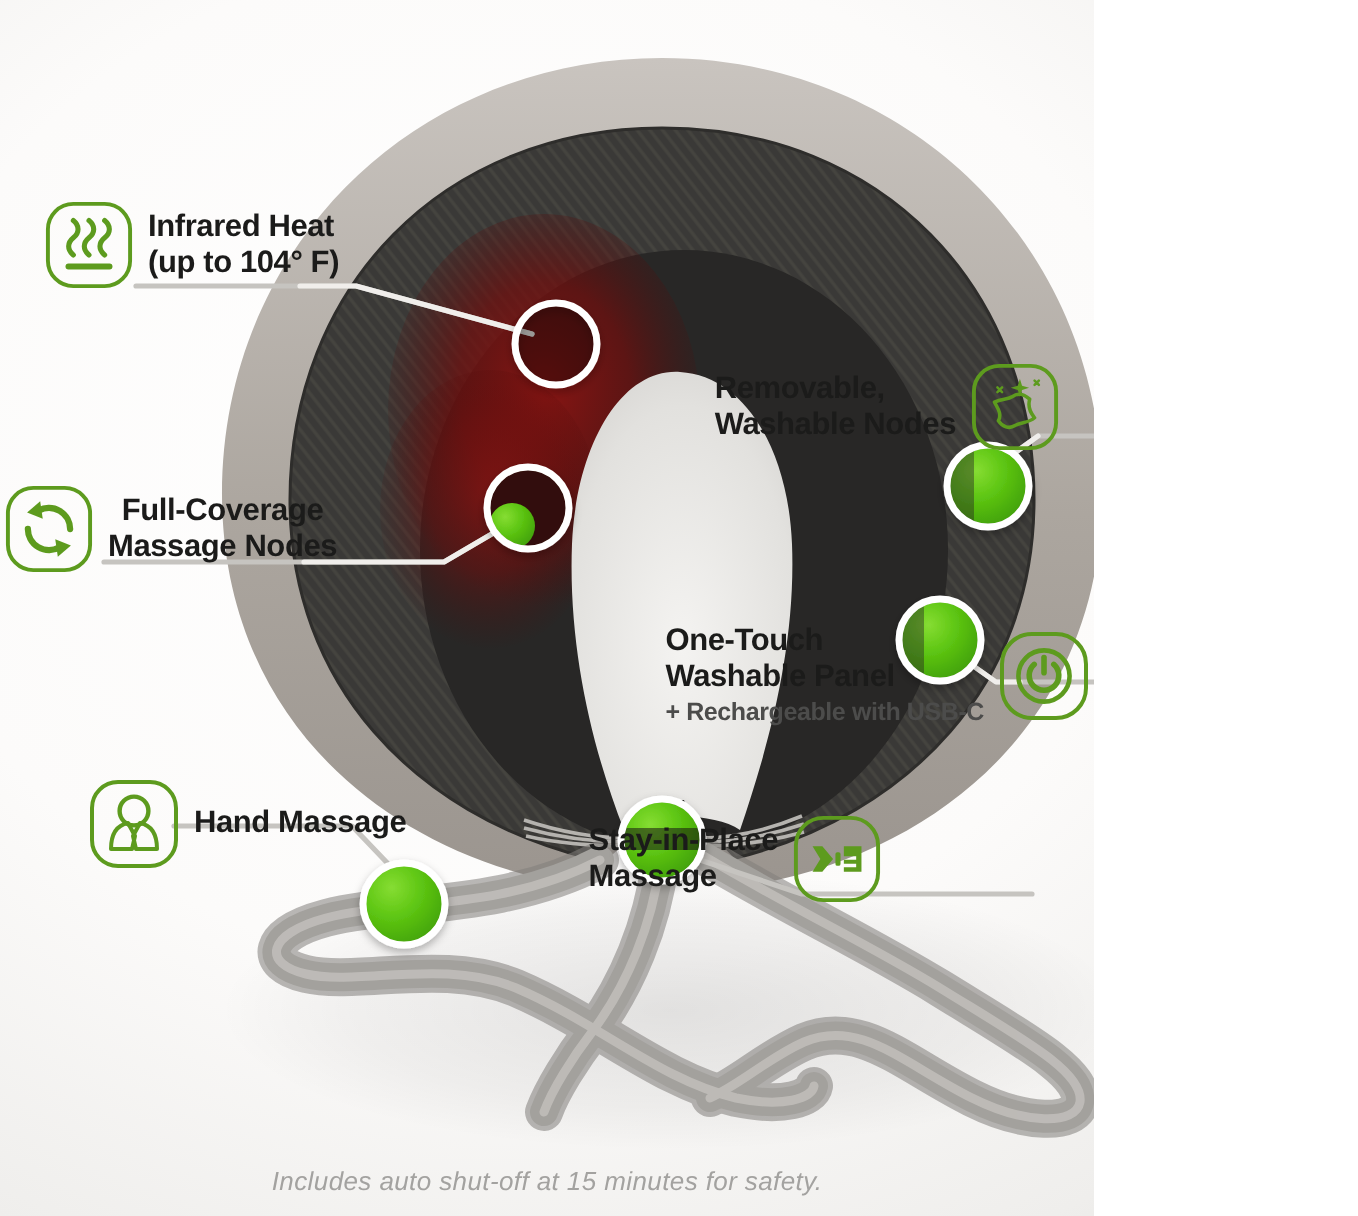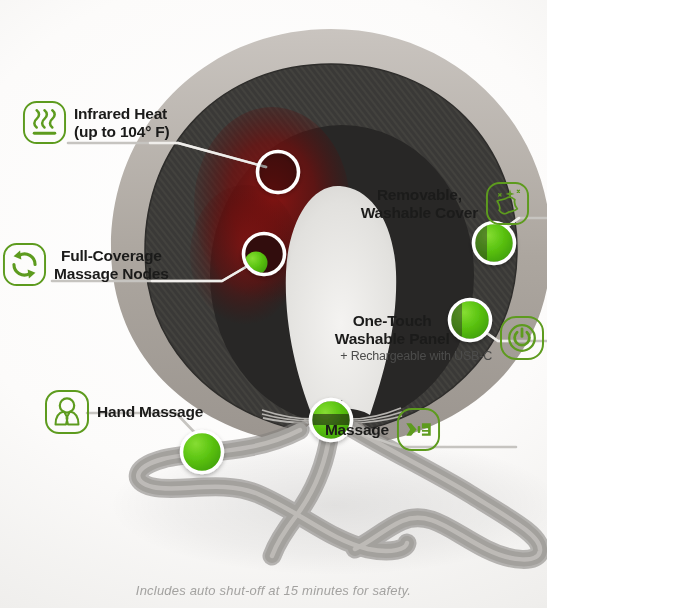--- a/index.html
+++ b/index.html
@@ -8,22 +8,22 @@
     font-family:"Liberation Sans","DejaVu Sans",sans-serif;
     background:radial-gradient(115% 85% at 48% 38%, #ffffff 0%, #fcfbfa 50%, #efeeec 84%, #e4e3e1 100%);
   }
   .stage svg.scene{position:absolute;left:0;top:0;}
   .callout{position:absolute;display:flex;align-items:center;gap:7px;}
   .callout .lines{display:flex;flex-direction:column;}
   .callout .lines span{
     font-size:15.5px;line-height:18px;font-weight:bold;color:var(--text-dark,#1b1b1a);
     letter-spacing:-0.2px;white-space:nowrap;
   }
-  .callout.right .lines{text-align:center;}
-  .callout .lines span.sub{font-size:12.5px;line-height:16px;font-weight:normal;color:var(--text-sub,#4c4c4b);margin-left:48px;}
+  .callout.right .lines{text-align:left;}
+  .callout .lines span.sub{font-size:12.5px;line-height:16px;font-weight:bold;color:var(--text-sub,#4c4c4b);}
   .icon-box{display:block;}
   .icon-box svg{display:block;}
   .footnote{
     position:absolute;left:0;top:583px;width:100%;text-align:center;
     font-size:13px;font-style:italic;color:var(--footnote-gray,#a3a2a0);letter-spacing:0.2px;
   }
 </style>
 </head>
 <body>
 
@@ -214,21 +214,21 @@
       </svg>
     </span>
     <span class="lines">
       <span>Hand Massage</span>
     </span>
   </div>
 
   <div class="callout right" style="right:17px;top:181px;">
     <span class="lines">
       <span>Removable,</span>
-      <span>Washable Cover</span>
+      <span>Washable Nodes</span>
     </span>
     <span class="icon-box">
       <svg width="45" height="45" viewBox="0 0 46 46">
         <rect x="2" y="2" width="42" height="42" rx="13" fill="none" stroke="var(--icon-green)" stroke-width="2"></rect>
         <path d="M12.5 20.5 C16.5 18.5 19 19.5 22 17.5 C25 15.5 27.5 16.5 30.5 19 C29.5 22.5 30.5 25.5 33 28.5 C29.5 31.5 26 30.5 23 32.5 C20 34.5 16.5 33 14.5 30 C16.5 26.5 14 23.5 12.5 20.5 Z" fill="none" stroke="var(--icon-green)" stroke-width="1.8" stroke-linejoin="round"></path>
         <path d="M25.5 8.5 L26.6 12.1 L30.2 13.2 L26.6 14.3 L25.5 17.9 L24.4 14.3 L20.8 13.2 L24.4 12.1 Z" fill="var(--icon-green)"></path>
         <g stroke="var(--icon-green)" stroke-width="1.3" stroke-linecap="round">
           <path d="M14 13 l2.4 2.4 M16.4 13 l-2.4 2.4"></path>
           <path d="M33 9.5 l2.2 2.2 M35.2 9.5 l-2.2 2.2"></path>
         </g>
@@ -249,20 +249,21 @@
         <g fill="none" stroke="var(--icon-green)" stroke-width="2.8" stroke-linecap="round">
           <path d="M18.1 17.2 a7.4 7.4 0 1 0 9.8 0"></path>
           <path d="M23 13.8 V21.4"></path>
         </g>
       </svg>
     </span>
   </div>
 
   <div class="callout right" style="right:106px;top:407px;">
     <span class="lines">
+      <span>Stay-in-Place</span>
       <span>Massage</span>
     </span>
     <span class="icon-box">
       <svg width="45" height="45" viewBox="0 0 46 46">
         <rect x="2" y="2" width="42" height="42" rx="14" fill="none" stroke="var(--icon-green)" stroke-width="2"></rect>
         <g fill="var(--icon-green)" stroke="none">
           <path d="M10.5 16.5 H15.5 L21 23 L15.5 29.5 H10.5 L14.5 23 Z"></path>
           <rect x="22.2" y="19.5" width="2.6" height="7" rx="1"></rect>
           <path d="M26.5 16.5 H35.5 V29.5 H26.5 V27.2 H32.8 V25.4 H26.5 V23.4 H32.8 V21.6 H26.5 Z"></path>
         </g>

